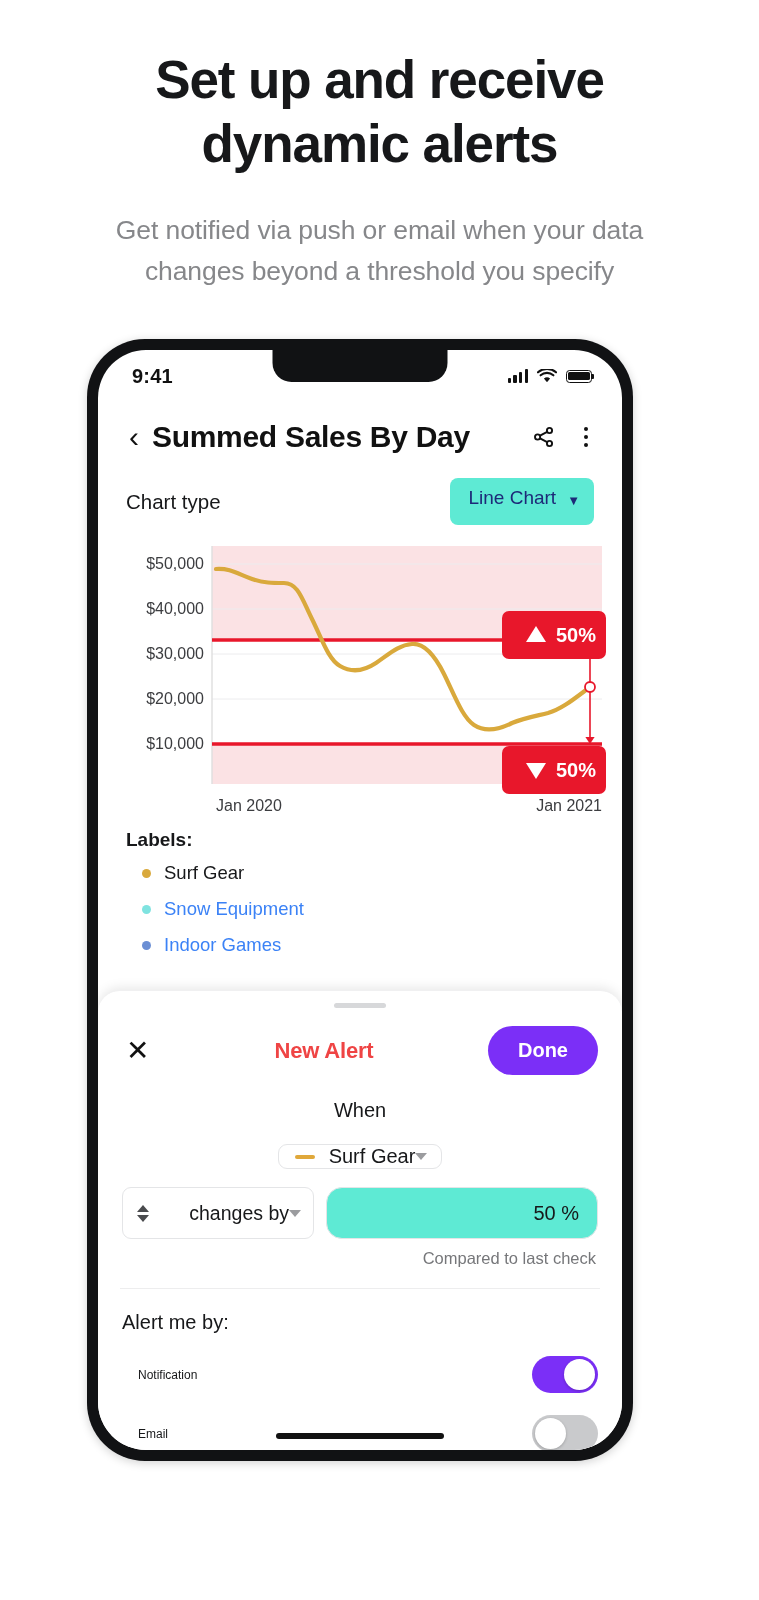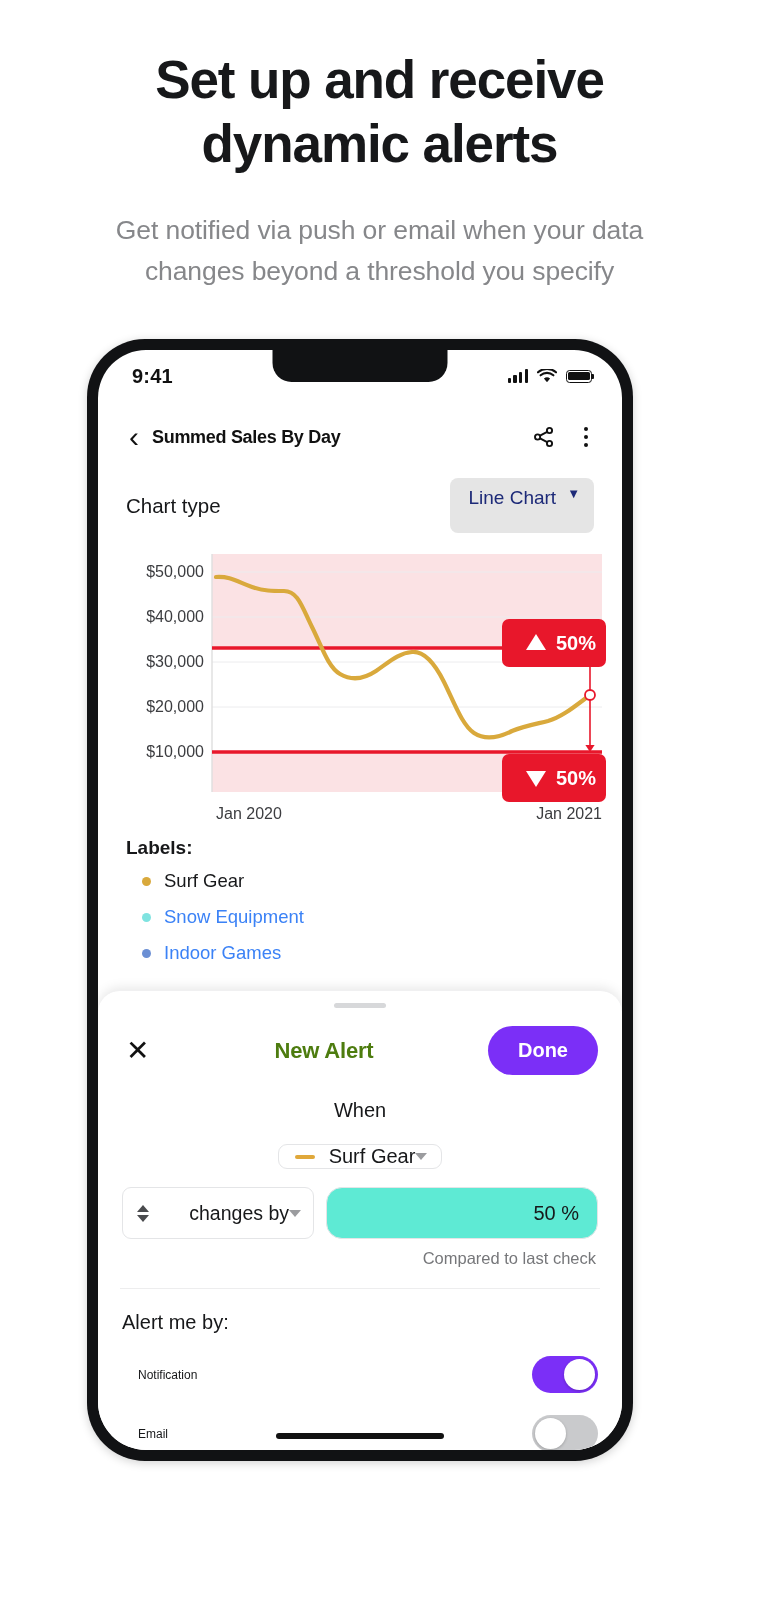--- a/index.html
+++ b/index.html
@@ -73,38 +73,38 @@
   
   .navbar{
     display:flex; align-items:center;
     padding:8px 28px 0 24px; height:62px;
   }
   .nav-back{
     font-size:30px; line-height:1; color:#111; font-weight:400;
     width:24px; text-align:center; cursor:pointer;
   }
   .nav-title{
-    flex:1; font-size:18px; font-weight:600; color:#111;
+    flex:1; font-size:30px; font-weight:600; color:#111;
     letter-spacing:-.3px; margin-left:6px;
   }
   .nav-icons{ display:flex; align-items:center; gap:22px; }
   .icon-btn{ cursor:pointer; display:flex; align-items:center; justify-content:center; }
   .kebab{ display:flex; flex-direction:column; gap:3.6px; padding:2px 6px; }
   .kebab i{ width:4.2px; height:4.2px; border-radius:50%; background:#111; display:block; }
 
   
   .charttype-row{
     display:flex; align-items:center; justify-content:space-between;
     padding:14px 28px 0 28px;
   }
   .charttype-label{ font-size:20.5px; color:#17181a; }
   .charttype-pill{
-    background:#e5e5e5; color:#1d2a78;
-    border-radius:8px; padding:9px 14px 24px 18px;
-    font-size:19px; display:flex; align-items:flex-start; gap:11px; cursor:pointer;
+    background:#5eead4; color:#1d2a78;
+    border-radius:8px; padding:9px 14px 16px 18px;
+    font-size:19px; display:flex; align-items:flex-end; gap:11px; cursor:pointer;
   }
   .chev{ font-size:13px; color:#1d2a78; transform:translateY(-1px); }
 
   
   .chart-wrap{ position:relative; padding:16px 14px 0 14px; }
   .chart-svg{ display:block; }
 
   
   .legend{ padding:8px 28px 0 28px; }
   .legend-title{ font-size:19px; font-weight:700; color:#17181a; margin-bottom:11px; }
@@ -126,21 +126,21 @@
   }
   .grabber{
     width:52px; height:5px; border-radius:3px; background:#d7d8da;
     margin:12px auto 0 auto;
   }
   .sheet-head{
     display:flex; align-items:center; justify-content:space-between;
     padding:18px 24px 0 28px;
   }
   .close-x{ font-size:28px; line-height:1; color:#111; cursor:pointer; width:34px; }
-  .sheet-title{ font-size:22px; font-weight:600; color:#4d7c0f; letter-spacing:-.2px; }
+  .sheet-title{ font-size:22px; font-weight:600; color:#ef4444; letter-spacing:-.2px; }
   .done-btn{
     background:#7b2ff7; color:#fff; border:none;
     border-radius:26px; padding:13px 30px;
     font-size:20px; font-weight:600; cursor:pointer;
     font-family:"Liberation Sans", sans-serif;
   }
 
   .when-row{ display:flex; align-items:center; gap:22px; padding:24px 24px 0 24px;flex-direction:column; }
   .when-label{ font-size:20px; color:#17181a; }
   .select{

